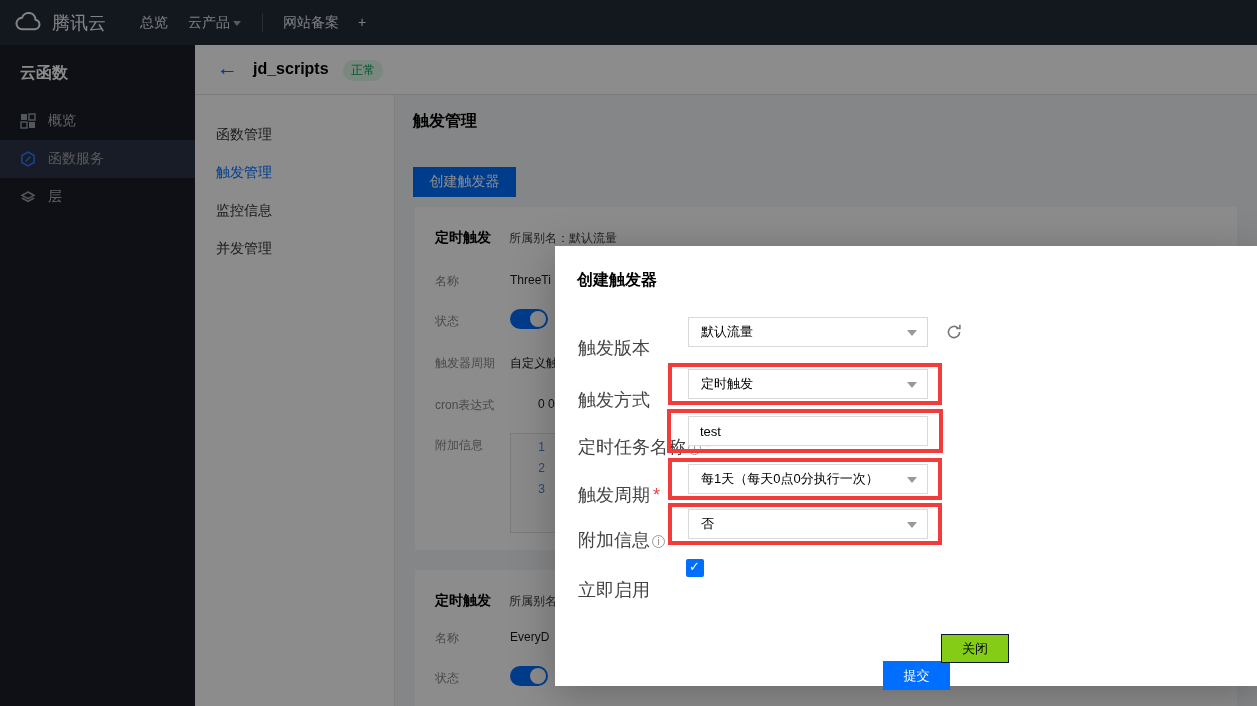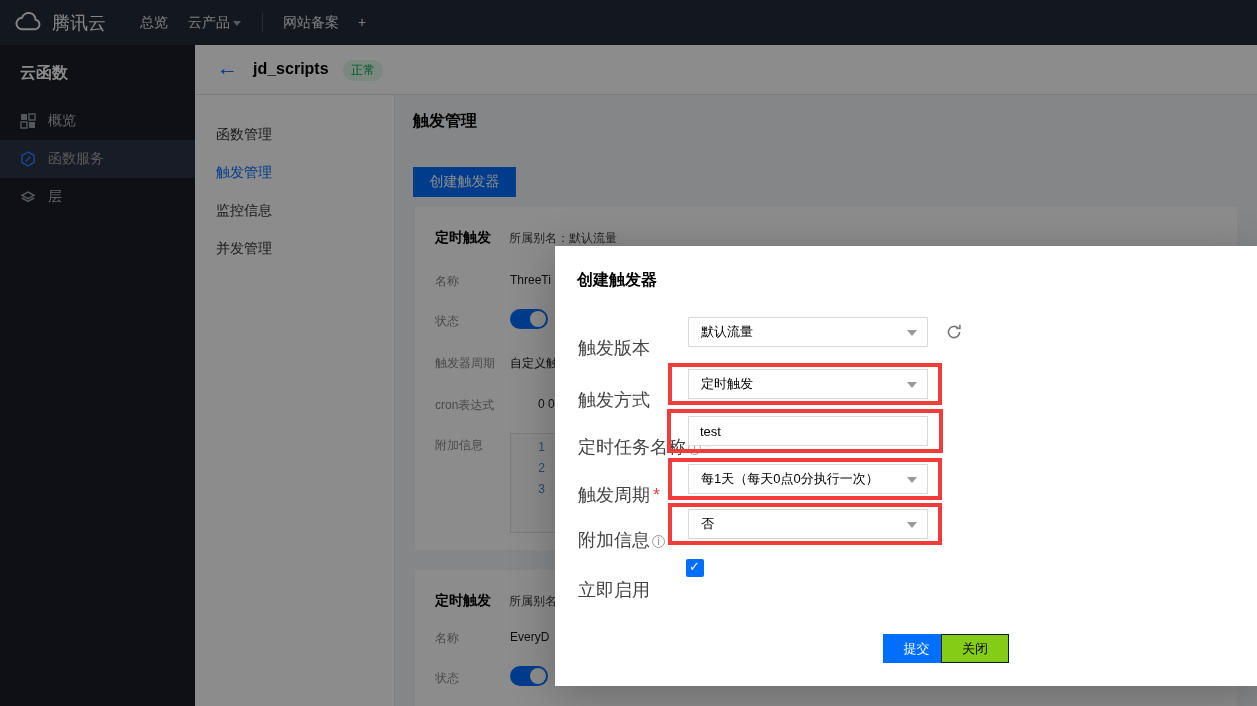--- a/index.html
+++ b/index.html
@@ -65,21 +65,21 @@
   .m-ctl { position:absolute; left:110px; top:0; width:240px; height:30px; border:1px solid #d9d9d9; background:#ffffff; cursor:pointer; }
   .m-val { position:absolute; left:12px; top:0; line-height:28px; font-size:13px; color:#000000; white-space:nowrap; }
   .caret { position:absolute; right:10px; top:12px; width:0; height:0; border-left:5px solid transparent; border-right:5px solid transparent; border-top:6px solid #999999; }
   .m-input { position:absolute; left:110px; top:0; width:240px; height:30px; border:1px solid #d9d9d9; padding:0 11px; font-size:13px; color:#000000; font-family:inherit; }
   .red-frame { position:absolute; left:-21px; right:-15px; top:-7px; bottom:-7px; border:4px solid #f23c3c; pointer-events:none; }
   .refresh { position:absolute; left:367px; top:6px; width:18px; height:18px; cursor:pointer; }
   .checkbox { position:absolute; left:108px; top:0; width:18px; height:18px; background:#006eff; border-radius:2px; cursor:pointer; }
   .checkbox::after { content:"✓"; position:absolute; left:3px; top:0px; color:#ffffff; font-size:13px; font-weight:bold; }
   .m-helper { position:absolute; left:131px; top:341px; font-size:12px; color:#8a8a8a; }
   .m-btn { position:absolute; top:388px; height:29px; font-size:13px; cursor:pointer; font-family:inherit; }
-  .btn-submit { left:328px; width:67px; background:#006eff; color:#ffffff; border:none; }
+  .btn-submit { left:328px; width:67px; background:#006eff; color:#ffffff; border:none;margin-top:27px; }
   .btn-close { left:386px; width:68px; background:#84cc16; color:#000000; border:1px solid #0f172a; }
 </style>
 </head>
 <body>
 
 <div id="stage">
 
   <div class="topnav">
     <div class="brand">
       <span class="side-icon" style="width:30px;height:22px;">

